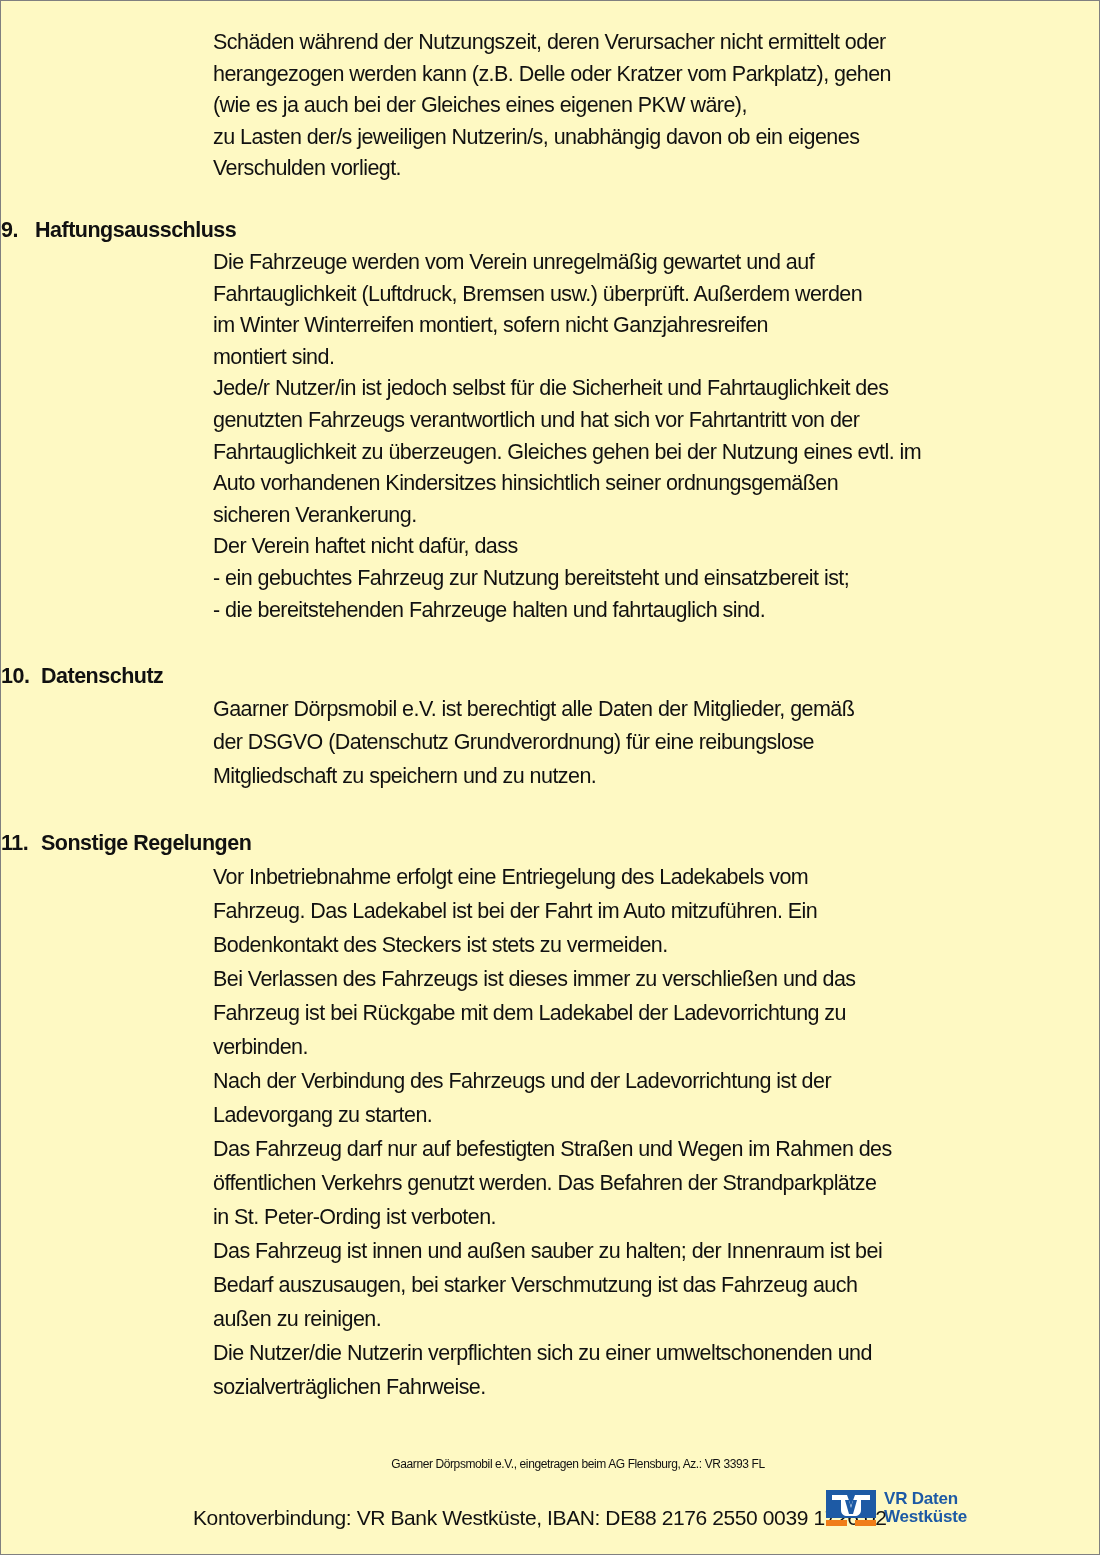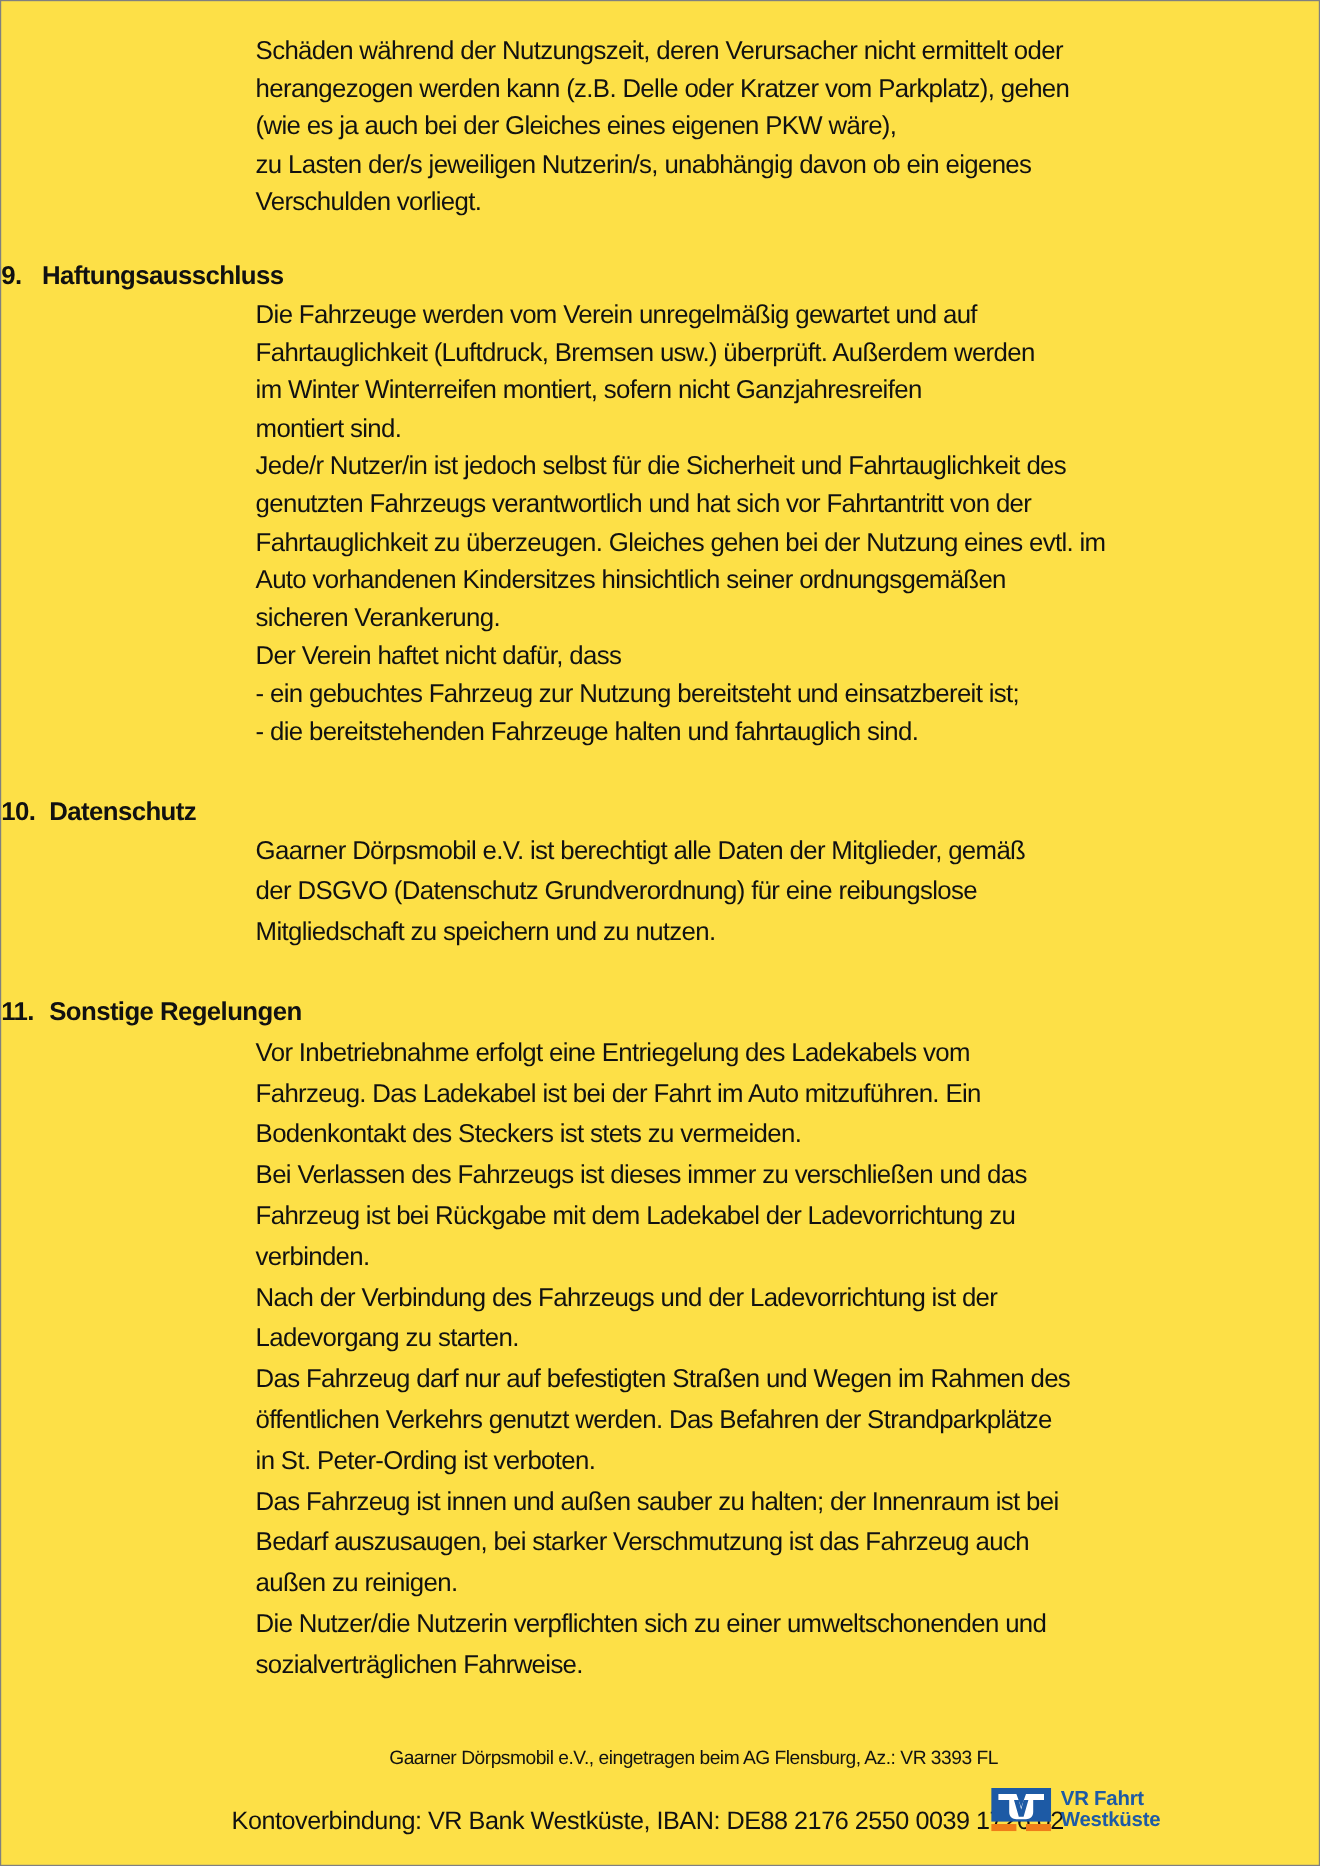--- a/index.html
+++ b/index.html
@@ -1,21 +1,21 @@
 <!DOCTYPE html>
 <html><head>
 <meta charset="utf-8">
 <style>
   html, body { margin: 0; padding: 0; background: #ffffff; }
   body { width: 1100px; height: 1555px; overflow: hidden; }
   .page {
     position: relative;
     width: 1098px; height: 1553px;
     border: 1px solid #808080;
-    background: #fde047;
+    background: #fef9c3;
     font-family: "Liberation Sans", "DejaVu Sans", sans-serif;
     color: #111111;
   }
   .content {
     position: absolute;
     left: 0; top: 26px;
     width: 1098px;
   }
   .line {
     position: relative;
@@ -32,21 +32,21 @@
     letter-spacing: -0.5px;
   }
   .heading .num { display: inline-block; width: 34px; }
   .heading.two .num { width: 40px; }
   .gap { height: 28px; }
   .gap-lg { height: 33px; }
   .sec10 .line.body-line { height: 33.4px; line-height: 33.4px; }
   .sec11 .line.body-line { height: 34px; line-height: 34px; }
   .footer-line1 {
     position: absolute; top: 1456px; left: 0; width: 1098px;
-    text-align: center; font-size: 16px; letter-spacing: -0.4px;
+    text-align: center; font-size: 12px; letter-spacing: -0.4px;
     padding-left: 56px; box-sizing: border-box;
   }
   .footer-line2 {
     position: absolute; top: 1505px; left: 192px;
     font-size: 21px; letter-spacing: -0.4px;
   }
   .logo {
     position: absolute; top: 1489px; left: 825px;
     display: flex; align-items: center;
   }
@@ -133,17 +133,17 @@
     <span class="logo-mark">
       <svg width="50" height="36" viewBox="0 0 50 36">
         <rect x="0" y="0" width="50" height="28" fill="#1d5aa5"></rect>
         <path d="M6 5 H21 L25 16 L29 5 H44 V10 H35 V20 C35 24 32 26 29 26 H21 C18 26 15 24 15 20 V10 H6 Z" fill="#ffffff"></path>
         <path d="M19 10 H23 L25 18 L27 10 H31 L27 24 H23 Z" fill="#1d5aa5"></path>
         <rect x="0" y="30" width="21" height="6" fill="#f07d19"></rect>
         <rect x="29" y="30" width="21" height="6" fill="#f07d19"></rect>
       </svg>
     </span>
     <span class="logo-text">
-      <span style="display:block">VR Fahrt</span>
+      <span style="display:block">VR Daten</span>
       <span style="display:block">Westküste</span>
     </span>
   </div>
 </div>
 
 </body></html>

